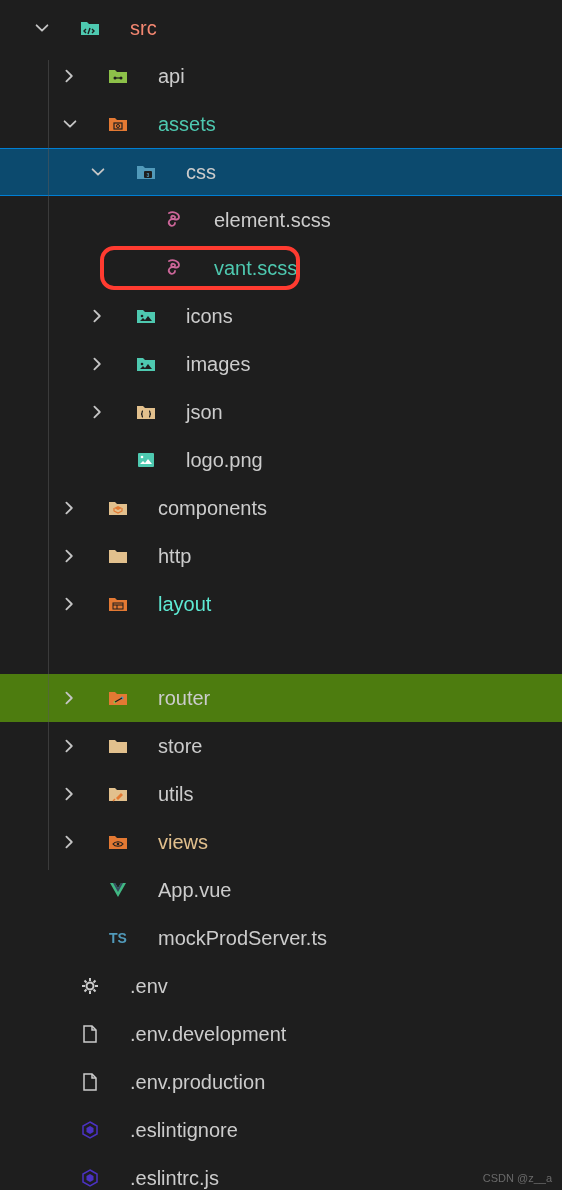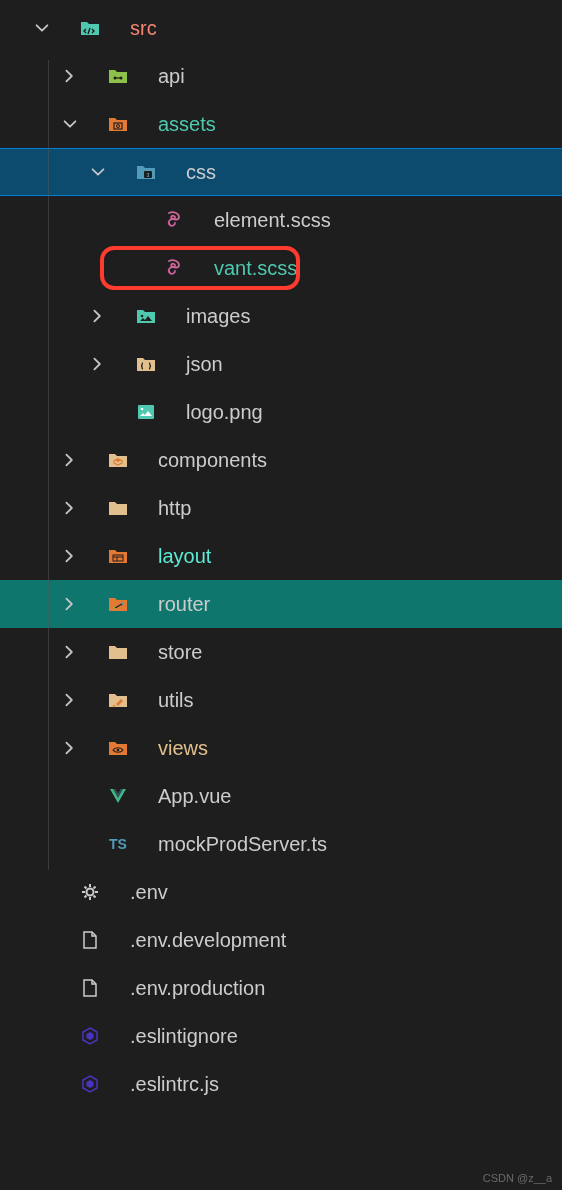--- a/index.html
+++ b/index.html
@@ -20,21 +20,21 @@
       height: 48px;
       padding-left: 8px;
       white-space: nowrap;
       gap: 20px;
     }
     .row.selected {
       background: #0c4a6e;
       border-top: 1px solid #007fd4;
       border-bottom: 1px solid #007fd4;
     }
-    .row.dim-hover { background: #0f766e; }
+    .row.dim-hover { background: #4d7c0f; margin-top: 46px; }
     .indent { display: inline-block; }
     .chevron {
       width: 28px;
       display: inline-flex;
       justify-content: center;
       align-items: center;
       color: #c5c5c5;
     }
     .chevron svg { width: 18px; height: 18px; }
     .chevron.blank svg { visibility: hidden; }
@@ -276,33 +276,47 @@
         </svg>
       </span>
     <span class="icon">
         <svg viewBox="0 0 22 22">
           <use href="#scss-file"></use>
         </svg>
       </span>
     <span class="label c-green">vant.scss</span>
   </div>
 
-
   <div class="row">
     <span class="indent" style="width:56px"></span>
     <span class="chevron">
         <svg viewBox="0 0 20 20">
           <use href="#chev-right"></use>
         </svg>
       </span>
     <span class="icon">
         <svg viewBox="0 0 22 22">
           <use href="#img-folder"></use>
         </svg>
       </span>
+    <span class="label c-white">icons</span>
+  </div>
+
+  <div class="row">
+    <span class="indent" style="width:56px"></span>
+    <span class="chevron">
+        <svg viewBox="0 0 20 20">
+          <use href="#chev-right"></use>
+        </svg>
+      </span>
+    <span class="icon">
+        <svg viewBox="0 0 22 22">
+          <use href="#img-folder"></use>
+        </svg>
+      </span>
     <span class="label c-white">images</span>
   </div>
 
   <div class="row">
     <span class="indent" style="width:56px"></span>
     <span class="chevron">
         <svg viewBox="0 0 20 20">
           <use href="#chev-right"></use>
         </svg>
       </span>

